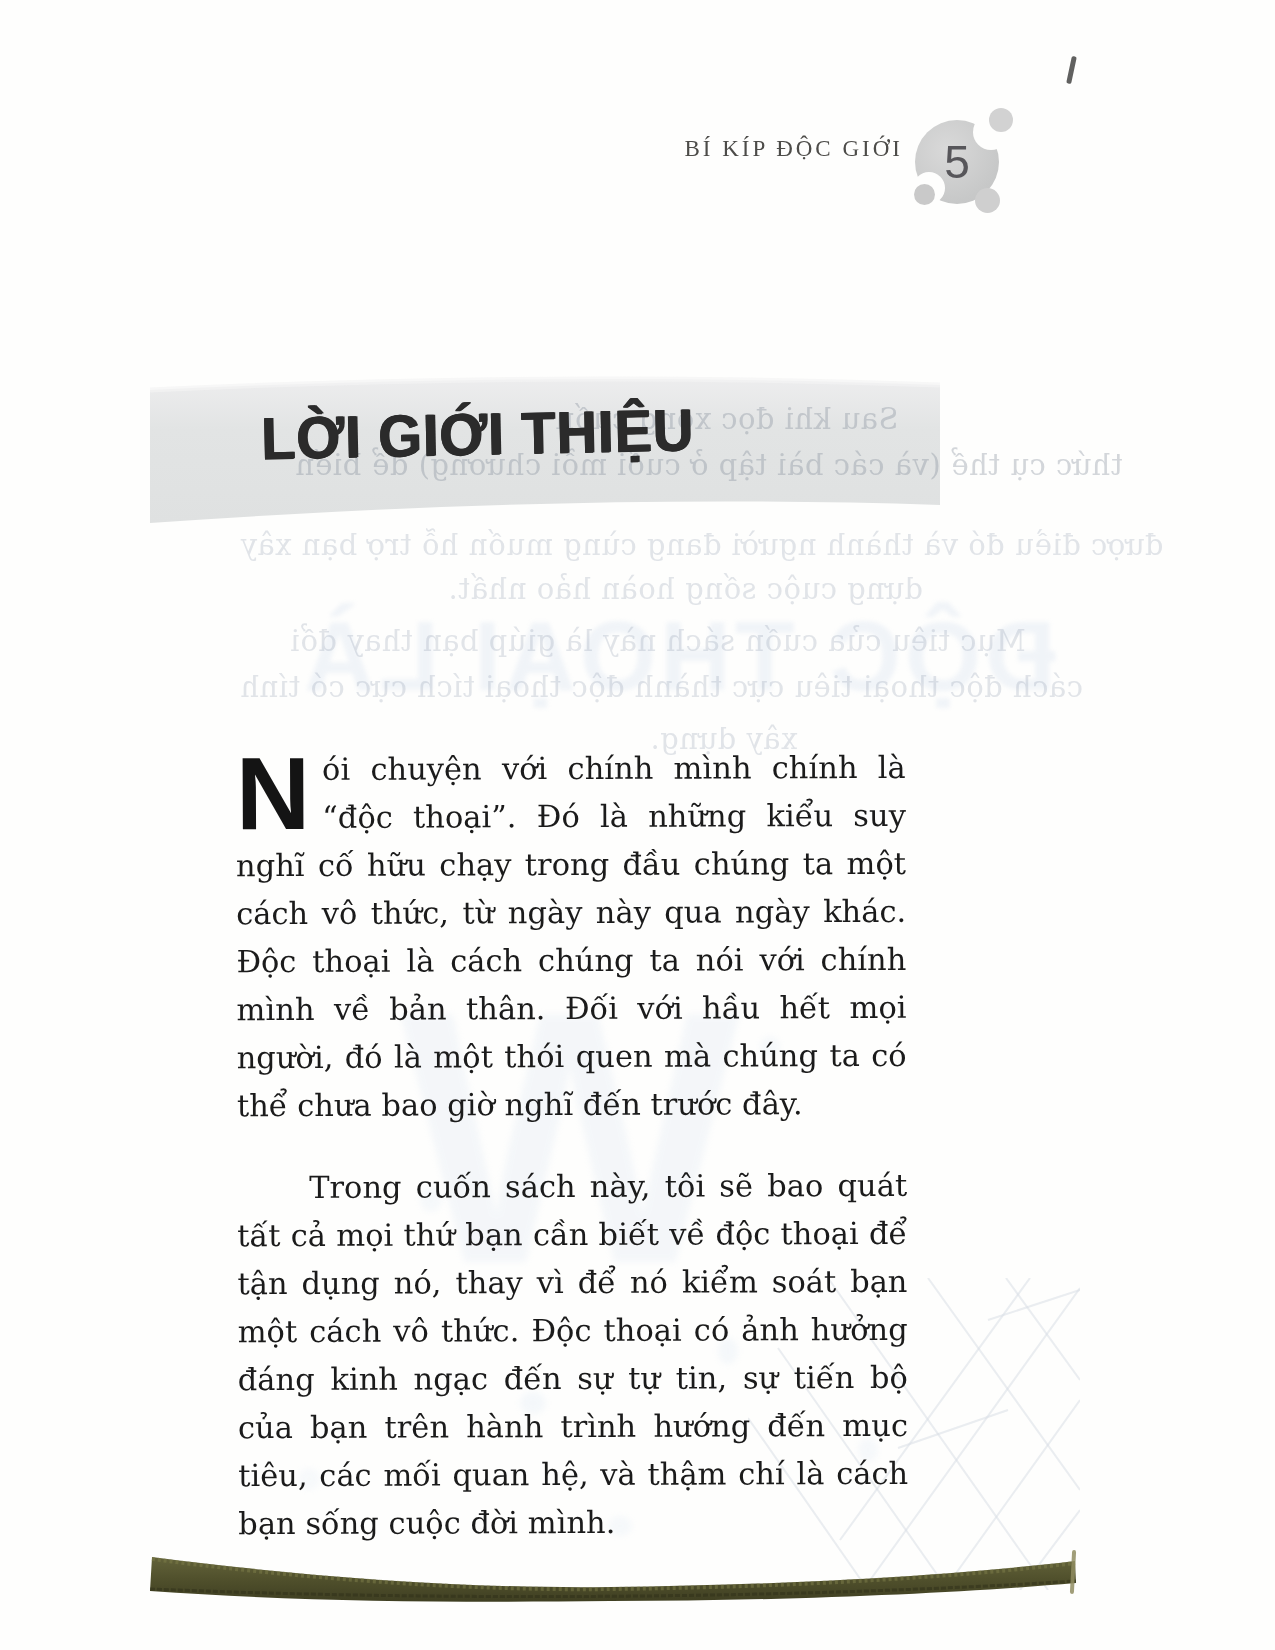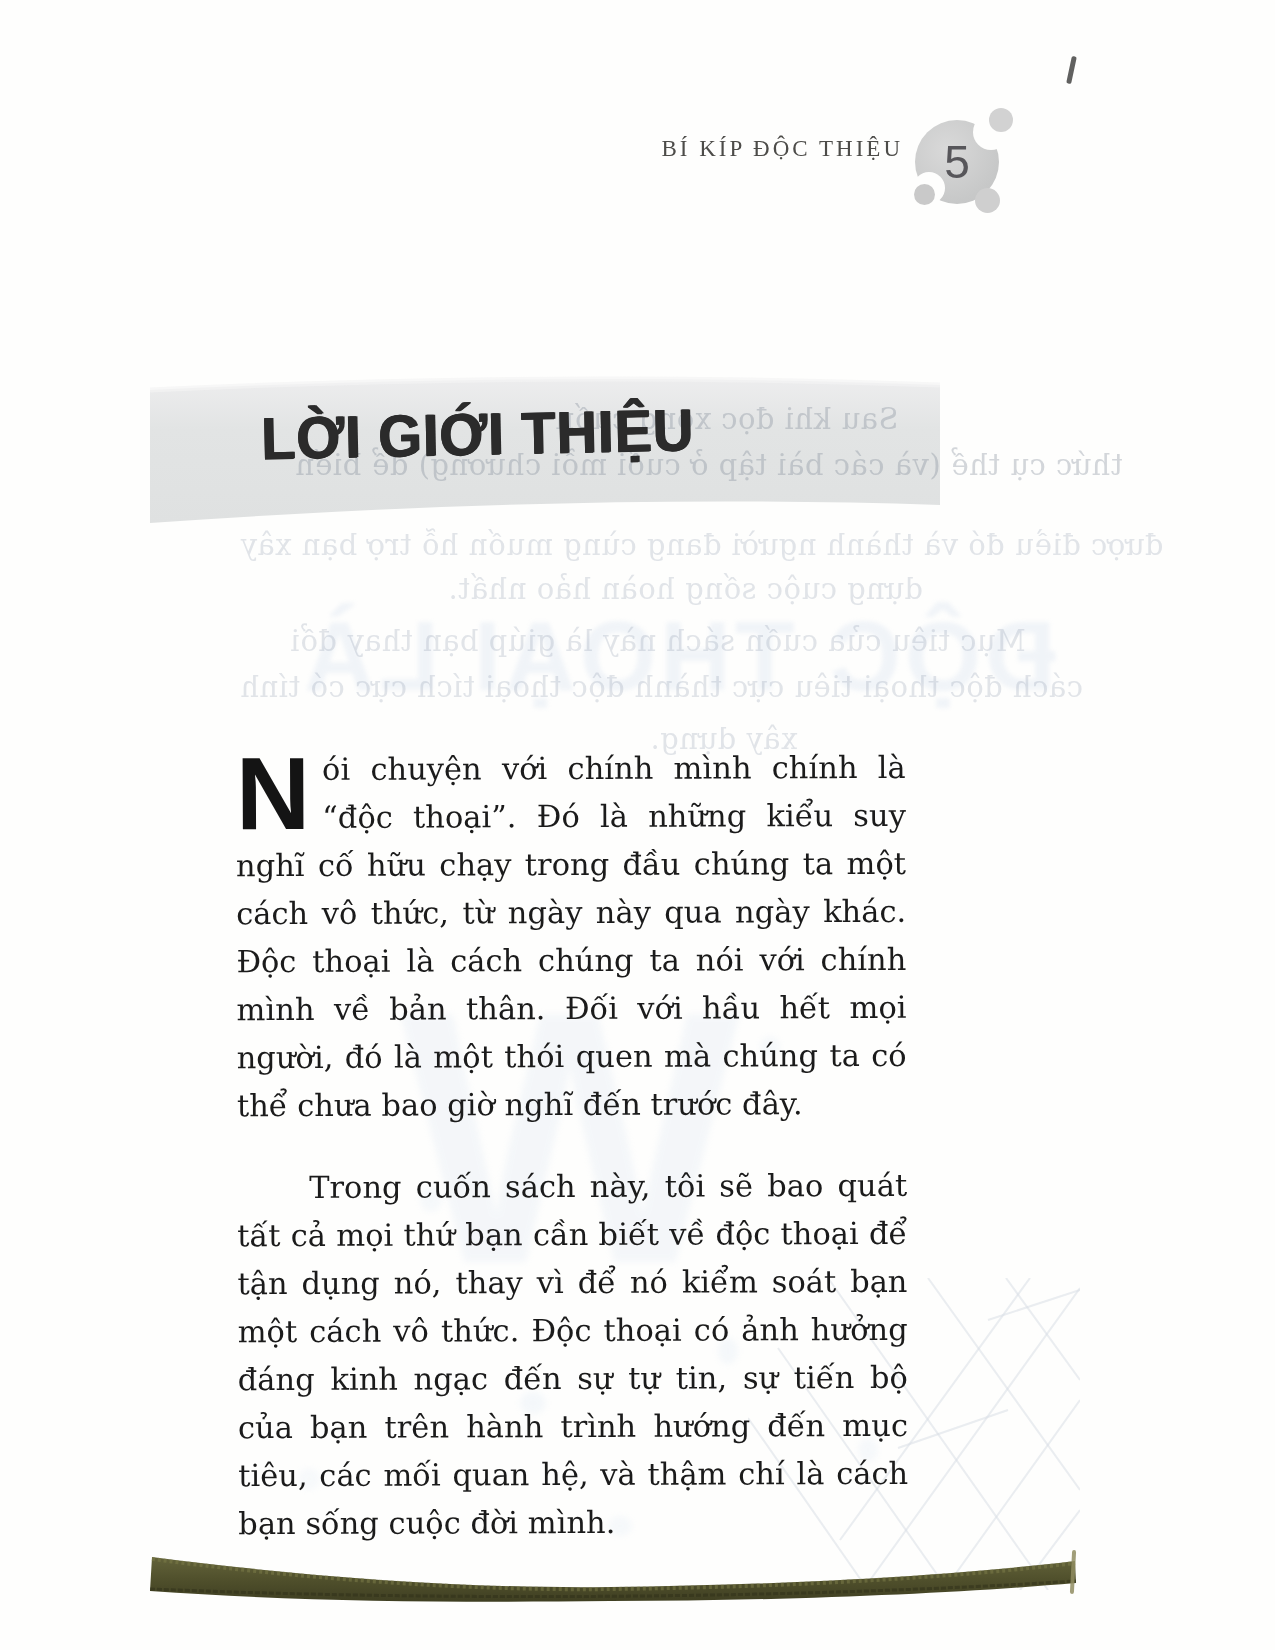--- a/index.html
+++ b/index.html
@@ -88,21 +88,21 @@
 <div id="canvas">
 
   <div class="dot" style="left:520px;top:1392px;width:26px;height:22px;opacity:.14"></div>
   <div class="dot" style="left:718px;top:1338px;width:20px;height:26px;opacity:.14"></div>
   <div class="dot" style="left:608px;top:1516px;width:24px;height:20px;opacity:.12"></div>
   <div class="dot" style="left:298px;top:1468px;width:22px;height:22px;opacity:.10"></div>
   <div class="dot" style="left:858px;top:1438px;width:20px;height:24px;opacity:.12"></div>
   <div class="dot" style="left:420px;top:1186px;width:22px;height:26px;opacity:.12"></div>
   <div class="dot" style="left:760px;top:1036px;width:20px;height:22px;opacity:.12"></div>
 
-  <div class="running-header">BÍ KÍP ĐỘC THIỆU</div>
+  <div class="running-header">BÍ KÍP ĐỘC GIỚI</div>
 
   <div class="logo">
     <div class="c big"></div>
     <div class="c w-tr"></div>
     <div class="c g-tr"></div>
     <div class="c w-bl"></div>
     <div class="c g-bl"></div>
     <div class="c g-br"></div>
     <div class="page-number">5</div>
   </div>

